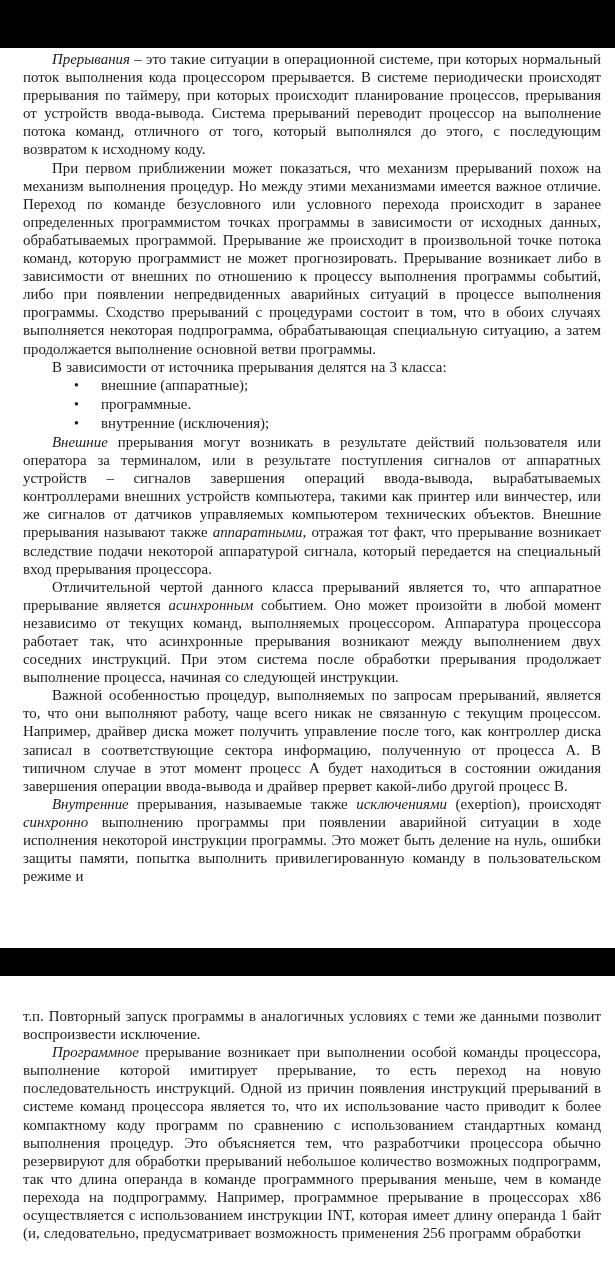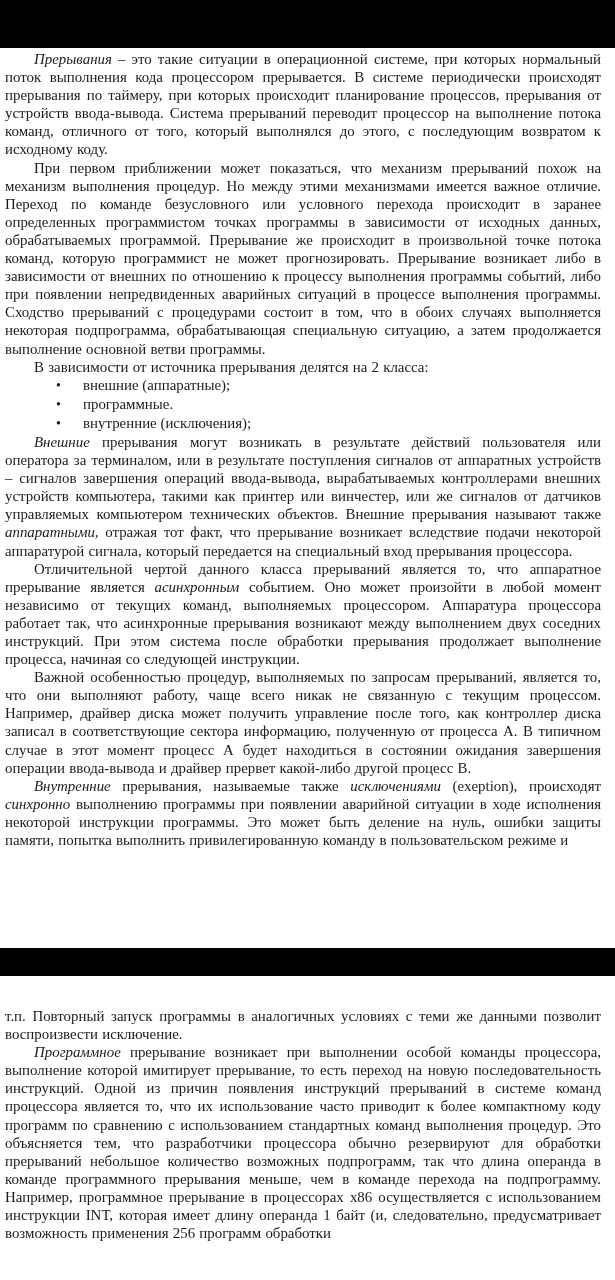--- a/index.html
+++ b/index.html
@@ -28,21 +28,21 @@
     width: 615px;
     background: #000000;
   }
   .band-top { top: 0; height: 48px; }
   .band-mid { top: 948px; height: 28px; }
   .page {
     position: absolute;
     left: 0;
     width: 615px;
     box-sizing: border-box;
-    padding-left: 5px;
+    padding-left: 23px;
     padding-right: 14px;
   }
   .page1 { top: 50px; }
   .page2 { top: 1007px; }
   p.para {
     margin: 0;
     font-size: 14.9px;
     line-height: 18.1px;
     text-align: justify;
     text-indent: 29px;
@@ -72,21 +72,21 @@
 <div class="root">
 
   <div class="band band-top"></div>
 
   <div class="page page1">
 
     <p class="para"><span class="it">Прерывания</span><span> – это такие ситуации в операционной системе, при которых нормальный поток выполнения кода процессором прерывается. В системе периодически происходят прерывания по таймеру, при которых происходит планирование процессов, прерывания от устройств ввода-вывода. Система прерываний переводит процессор на выполнение потока команд, отличного от того, который выполнялся до этого, с последующим возвратом к исходному коду.</span></p>
 
     <p class="para"><span>При первом приближении может показаться, что механизм прерываний похож на механизм выполнения процедур. Но между этими механизмами имеется важное отличие. Переход по команде безусловного или условного перехода происходит в заранее определенных программистом точках программы в зависимости от исходных данных, обрабатываемых программой. Прерывание же происходит в произвольной точке потока команд, которую программист не может прогнозировать. Прерывание возникает либо в зависимости от внешних по отношению к процессу выполнения программы событий, либо при появлении непредвиденных аварийных ситуаций в процессе выполнения программы. Сходство прерываний с процедурами состоит в том, что в обоих случаях выполняется некоторая подпрограмма, обрабатывающая специальную ситуацию, а затем продолжается выполнение основной ветви программы.</span></p>
 
-    <p class="para"><span>В зависимости от источника прерывания делятся на 2 класса:</span></p>
+    <p class="para"><span>В зависимости от источника прерывания делятся на 3 класса:</span></p>
 
     <ul class="bullets">
       <li><span class="bullet-glyph">•</span><span>внешние (аппаратные);</span></li>
       <li><span class="bullet-glyph">•</span><span>программные.</span></li>
       <li><span class="bullet-glyph">•</span><span>внутренние (исключения);</span></li>
     </ul>
 
     <p class="para"><span class="it">Внешние</span><span> прерывания могут возникать в результате действий пользователя или оператора за терминалом, или в результате поступления сигналов от аппаратных устройств – сигналов завершения операций ввода-вывода, вырабатываемых контроллерами внешних устройств компьютера, такими как принтер или винчестер, или же сигналов от датчиков управляемых компьютером технических объектов. Внешние прерывания называют также </span><span class="it">аппаратными</span><span>, отражая тот факт, что прерывание возникает вследствие подачи некоторой аппаратурой сигнала, который передается на специальный вход прерывания процессора.</span></p>
 
     <p class="para"><span>Отличительной чертой данного класса прерываний является то, что аппаратное прерывание является </span><span class="it">асинхронным</span><span> событием. Оно может произойти в любой момент независимо от текущих команд, выполняемых процессором. Аппаратура процессора работает так, что асинхронные прерывания возникают между выполнением двух соседних инструкций. При этом система после обработки прерывания продолжает выполнение процесса, начиная со следующей инструкции.</span></p>

